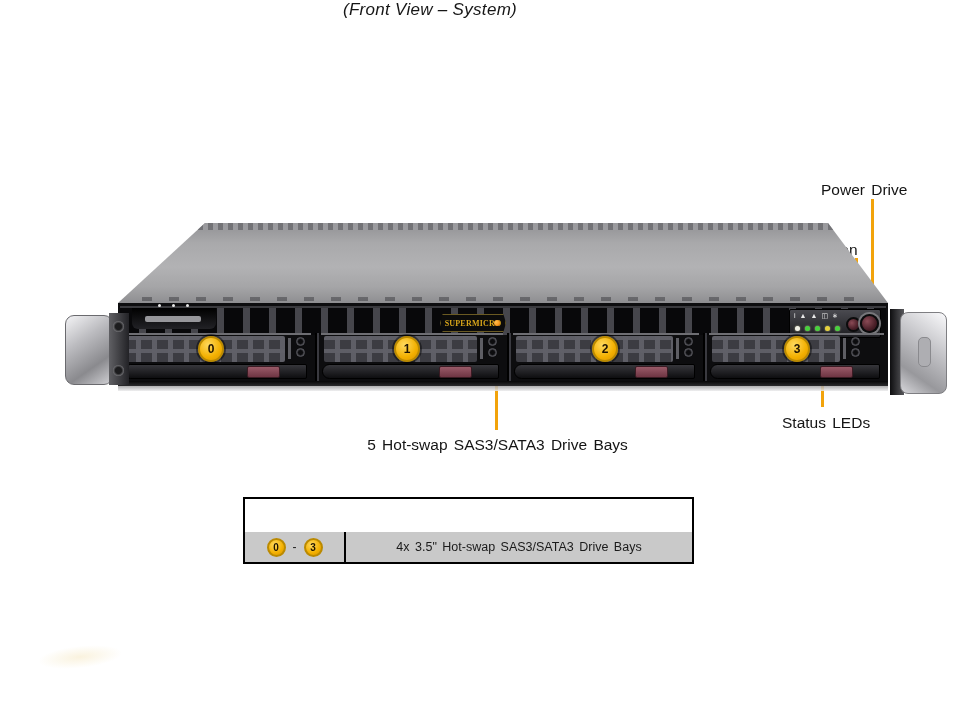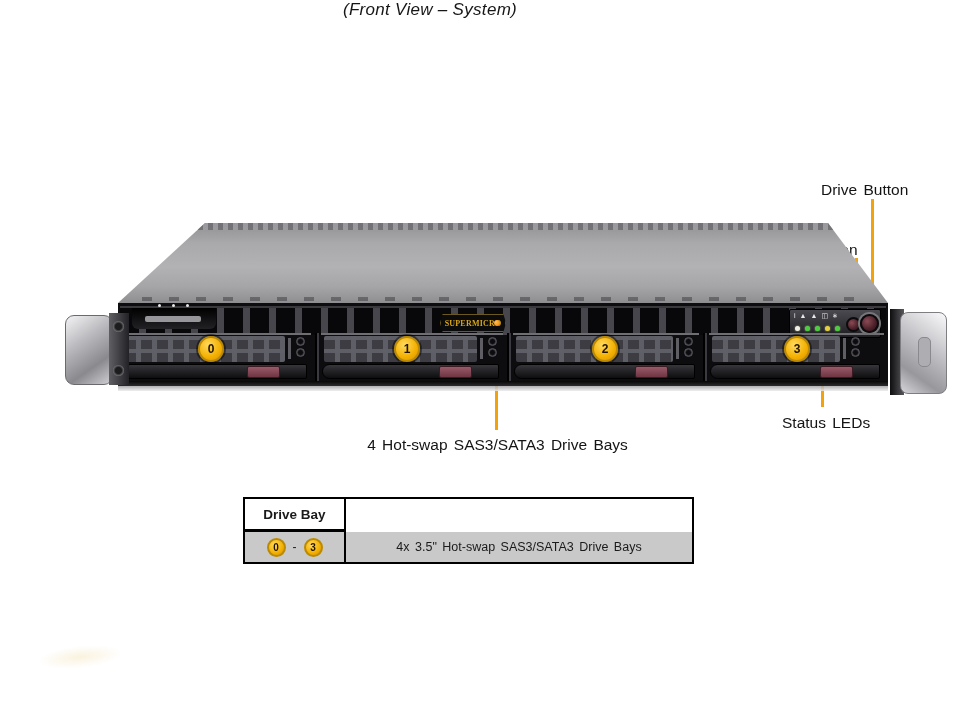--- a/index.html
+++ b/index.html
@@ -156,24 +156,24 @@
   <div class="abs fig-title">(Front View – System)</div>
 
   <div class="abs callout-label" style="left:185px; top:247px;">Pull-out Tag</div>
 
   <div class="abs slim-block">
     <div>Slim Optical/FDD/USB or</div>
     <div>2x 2.5" Hot-Swap SATA3 Drive Bays</div>
     <div>(Optional)</div>
   </div>
 
-  <div class="abs callout-label" style="left:821px; top:181px;">Drive Button</div>
+  <div class="abs callout-label" style="left:821px; top:181px;">Power Drive</div>
   <div class="abs callout-label" style="left:766px; top:241px;">Reset Button</div>
   <div class="abs callout-label" style="left:782px; top:414px;">Status LEDs</div>
-  <div class="abs callout-label hotswap-label">4 Hot-swap SAS3/SATA3 Drive Bays</div>
+  <div class="abs callout-label hotswap-label">5 Hot-swap SAS3/SATA3 Drive Bays</div>
 
   <div class="cline v" style="left:192px; top:266px; height:52px;"></div>
   <div class="cline v" style="left:393px; top:267px; height:63px;"></div>
   <div class="cline h" style="left:393px; top:301px; width:219px;"></div>
   <div class="cline v" style="left:609px; top:301px; height:32px;"></div>
   <div class="cline v" style="left:495px; top:372px; height:58px;"></div>
   <div class="cline v" style="left:821px; top:333px; height:74px;"></div>
   <div class="cline v" style="left:855px; top:258px; height:60px;"></div>
   <div class="cline v" style="left:871px; top:199px; height:117px;"></div>
 
@@ -276,21 +276,20 @@
     <span class="screwhole sh2"></span>
   </div>
   <div class="abs ear-r">
     <span class="bar"></span>
     <span class="face"></span>
     <span class="notch"></span>
   </div>
 
   <div class="abs spec-table">
     <div class="t-row t-head">
-      <div class="t-cell t-c1">Drive Bay</div>
     </div>
     <div class="t-row t-data">
       <div class="t-cell t-c1">
         <span class="badge table-badge">0</span>
         <span class="dash">-</span>
         <span class="badge table-badge">3</span>
       </div>
       <div class="t-cell t-c2">4x 3.5" Hot-swap SAS3/SATA3 Drive Bays</div>
     </div>
   </div>

